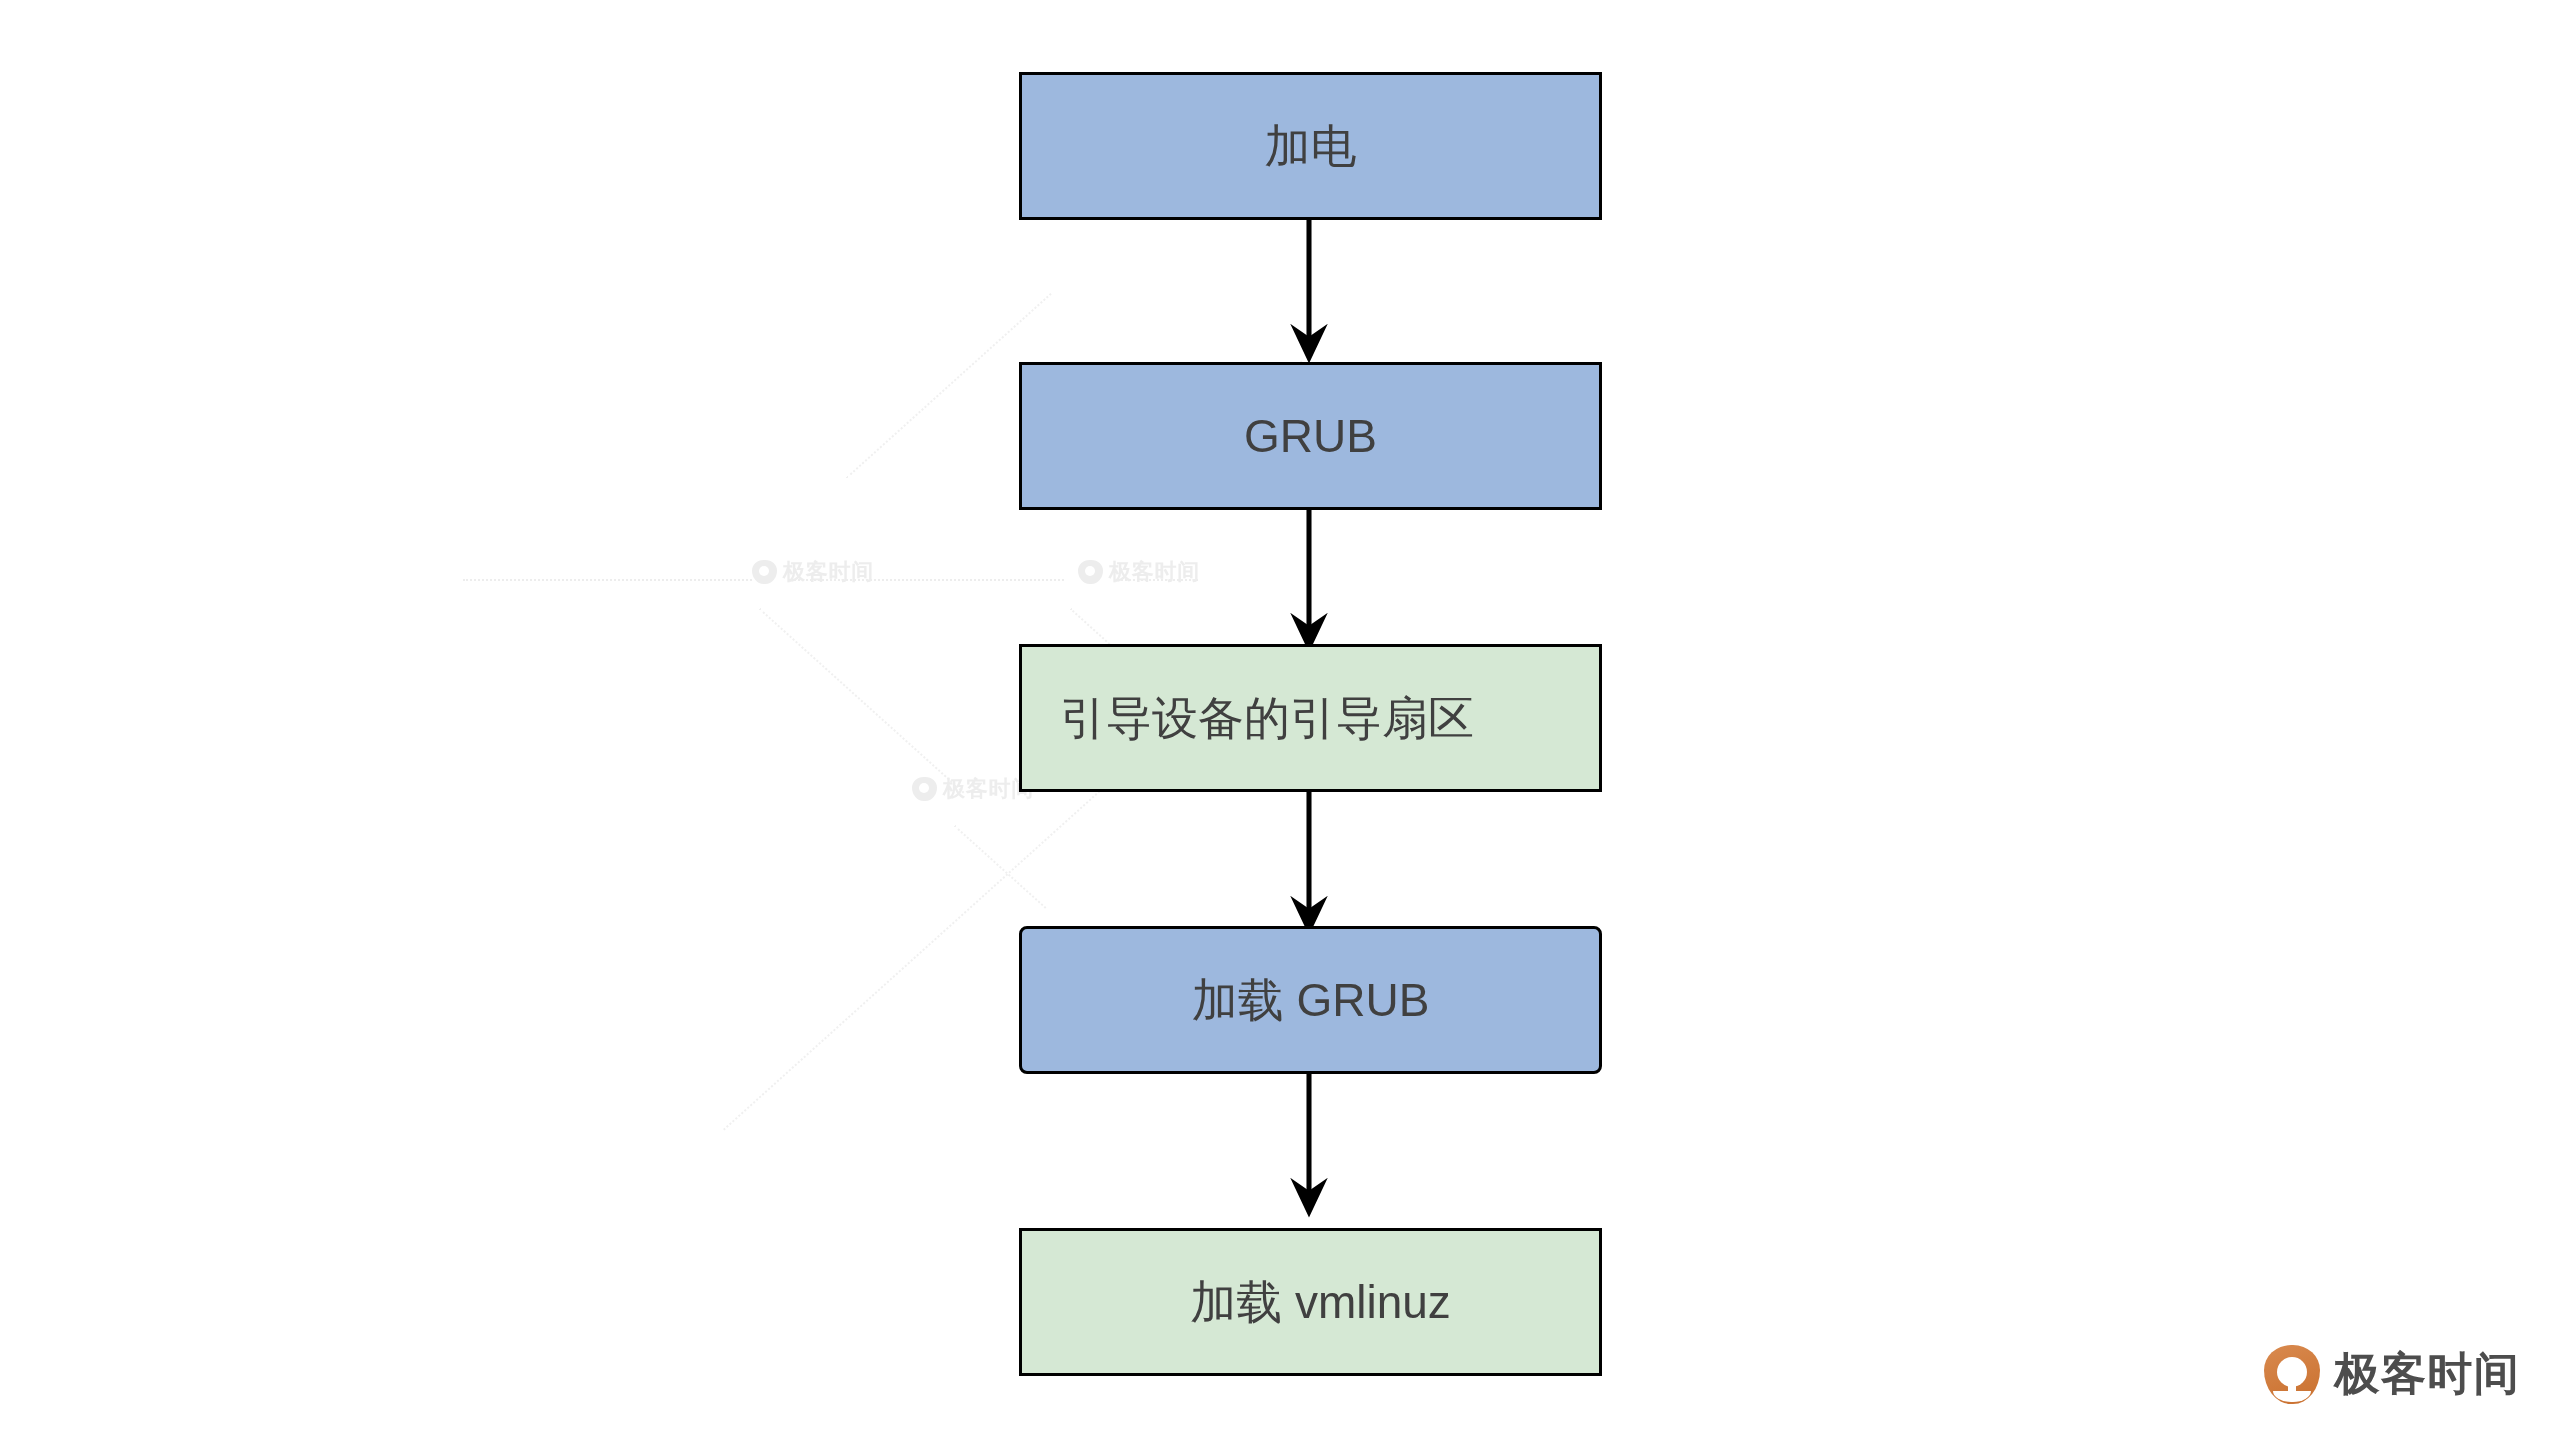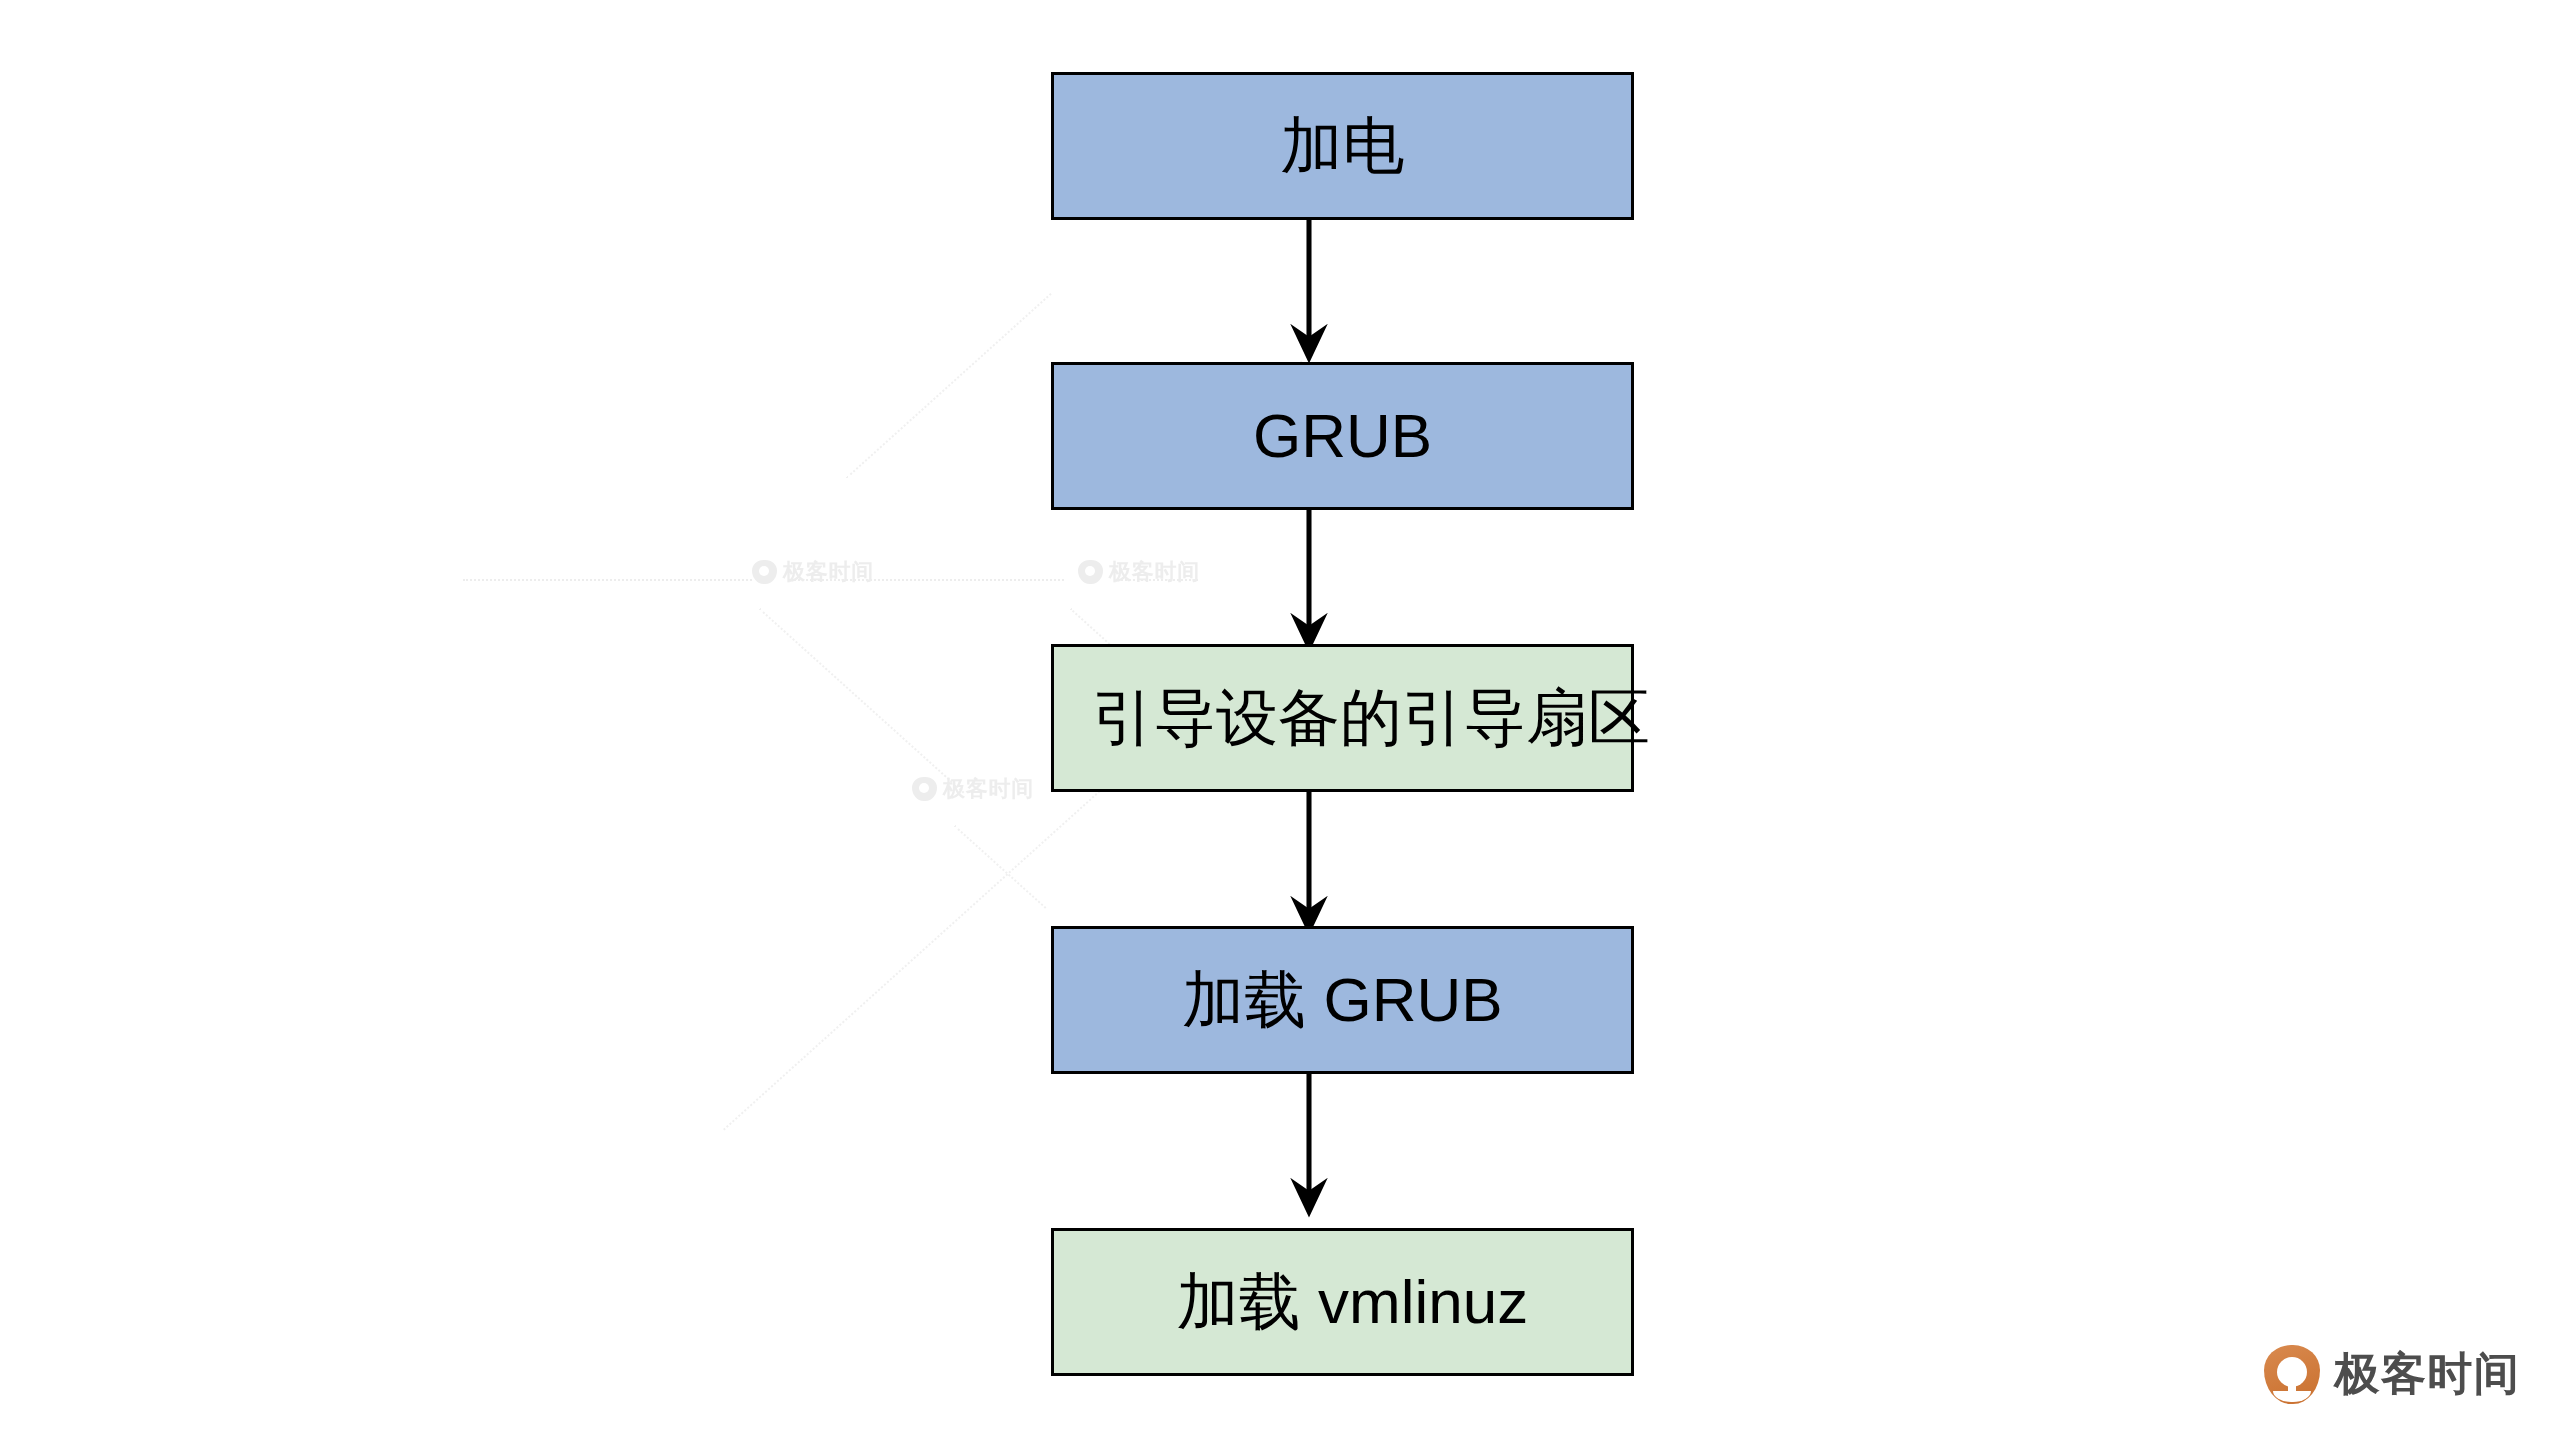--- a/index.html
+++ b/index.html
@@ -74,25 +74,24 @@
     position: absolute;
     z-index: 2;
   }
   .node {
     position: absolute;
     box-sizing: border-box;
     border: 3.6px solid #000000;
     display: flex;
     align-items: center;
     justify-content: center;
-    color: #000000;
-    font-size: 62px;
+    color: #404040;
+    font-size: 46px;
     line-height: 1;
     white-space: nowrap;
-    margin-left: 32px;
   }
   .node.fill-blue  { background: #9DB8DE; }
   .node.fill-green { background: #D5E8D4; padding-left: 20px; }
   .node.align-left { justify-content: flex-start; padding-left: 38px; }
 
   .arrow {
     position: absolute;
     z-index: 1;
   }
   .arrow svg { display: block; }
@@ -218,21 +217,21 @@
     </div>
 
     <div class="node fill-blue" style="left:1019px; top:362px; width:583px; height:148px;">
       <span>GRUB</span>
     </div>
 
     <div class="node fill-green align-left" style="left:1019px; top:644px; width:583px; height:148px;">
       <span>引导设备的引导扇区</span>
     </div>
 
-    <div class="node fill-blue" style="left:1019px; top:926px; width:583px; height:148px;">
+    <div class="node fill-blue" style="left:1019px; top:926px; width:583px; height:148px;border-radius:8px;">
       <span>加载 GRUB</span>
     </div>
 
     <div class="node fill-green" style="left:1019px; top:1228px; width:583px; height:148px;">
       <span>加载 vmlinuz</span>
     </div>
   </div>
 
   <div class="brand" style="left:2264px; top:1344px;">
     <span class="brand-icon">

